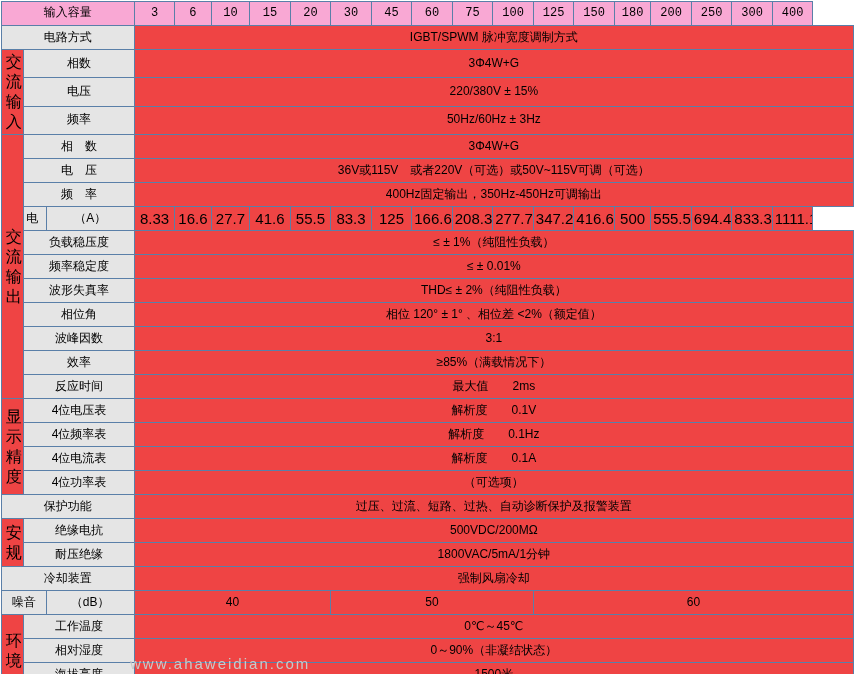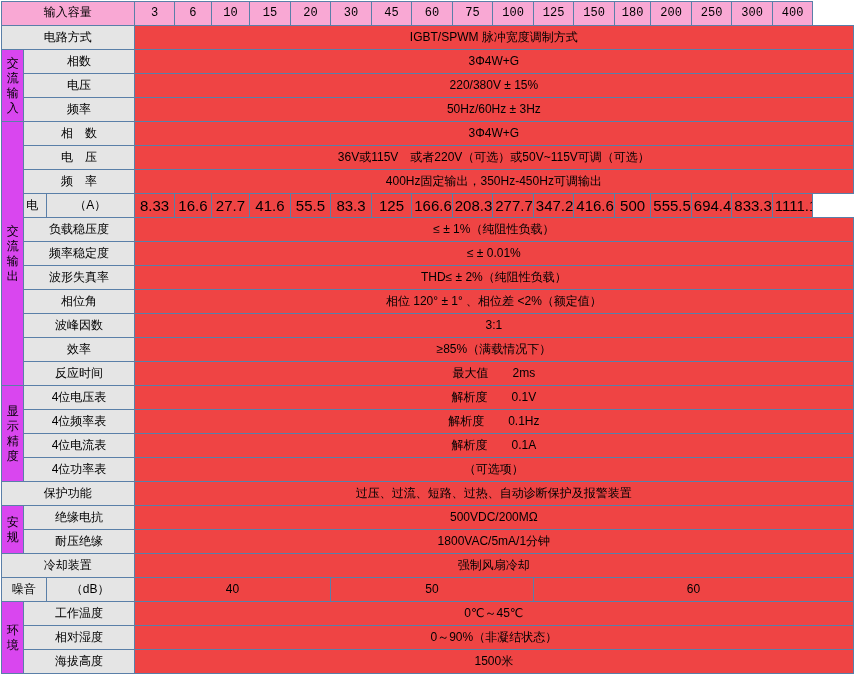--- a/index.html
+++ b/index.html
@@ -29,23 +29,23 @@
   td.hdr{
     background:#f9a8d4;
     font-weight:normal;
     font-family:Liberation Mono, monospace;
   }
   td.lbl{
     background:#e5e5e5;
     text-align:center;
   }
   td.vlabel{
-    background:#d946ef;
+    background:#ef4444;
     width:22px;
-    font-size:12px;
+    font-size:16px;
     line-height:1.25;
     padding:2px 1px;
     margin-left:7px;
   }
   td.val{background:#ef4444;}
   .vtext{
     display:block;
     width:14px;
     margin:0 auto;
     word-break:break-all;
@@ -271,13 +271,14 @@
     <td class="val narrow" colspan="4">430×750×900</td>
     <td class="val narrow" colspan="4">600×970×1240</td>
     <td class="val narrow" colspan="4">800×1090×1600</td>
     <td class="val narrow" colspan="3">1200×1100×1600</td>
     <td class="val narrow" colspan="3">以客户需求定制</td>
   </tr>
 
 </tbody>
     </table>
 
+<div class="wm">www.ahaweidian.com</div>
 </div>
 
 </body></html>

